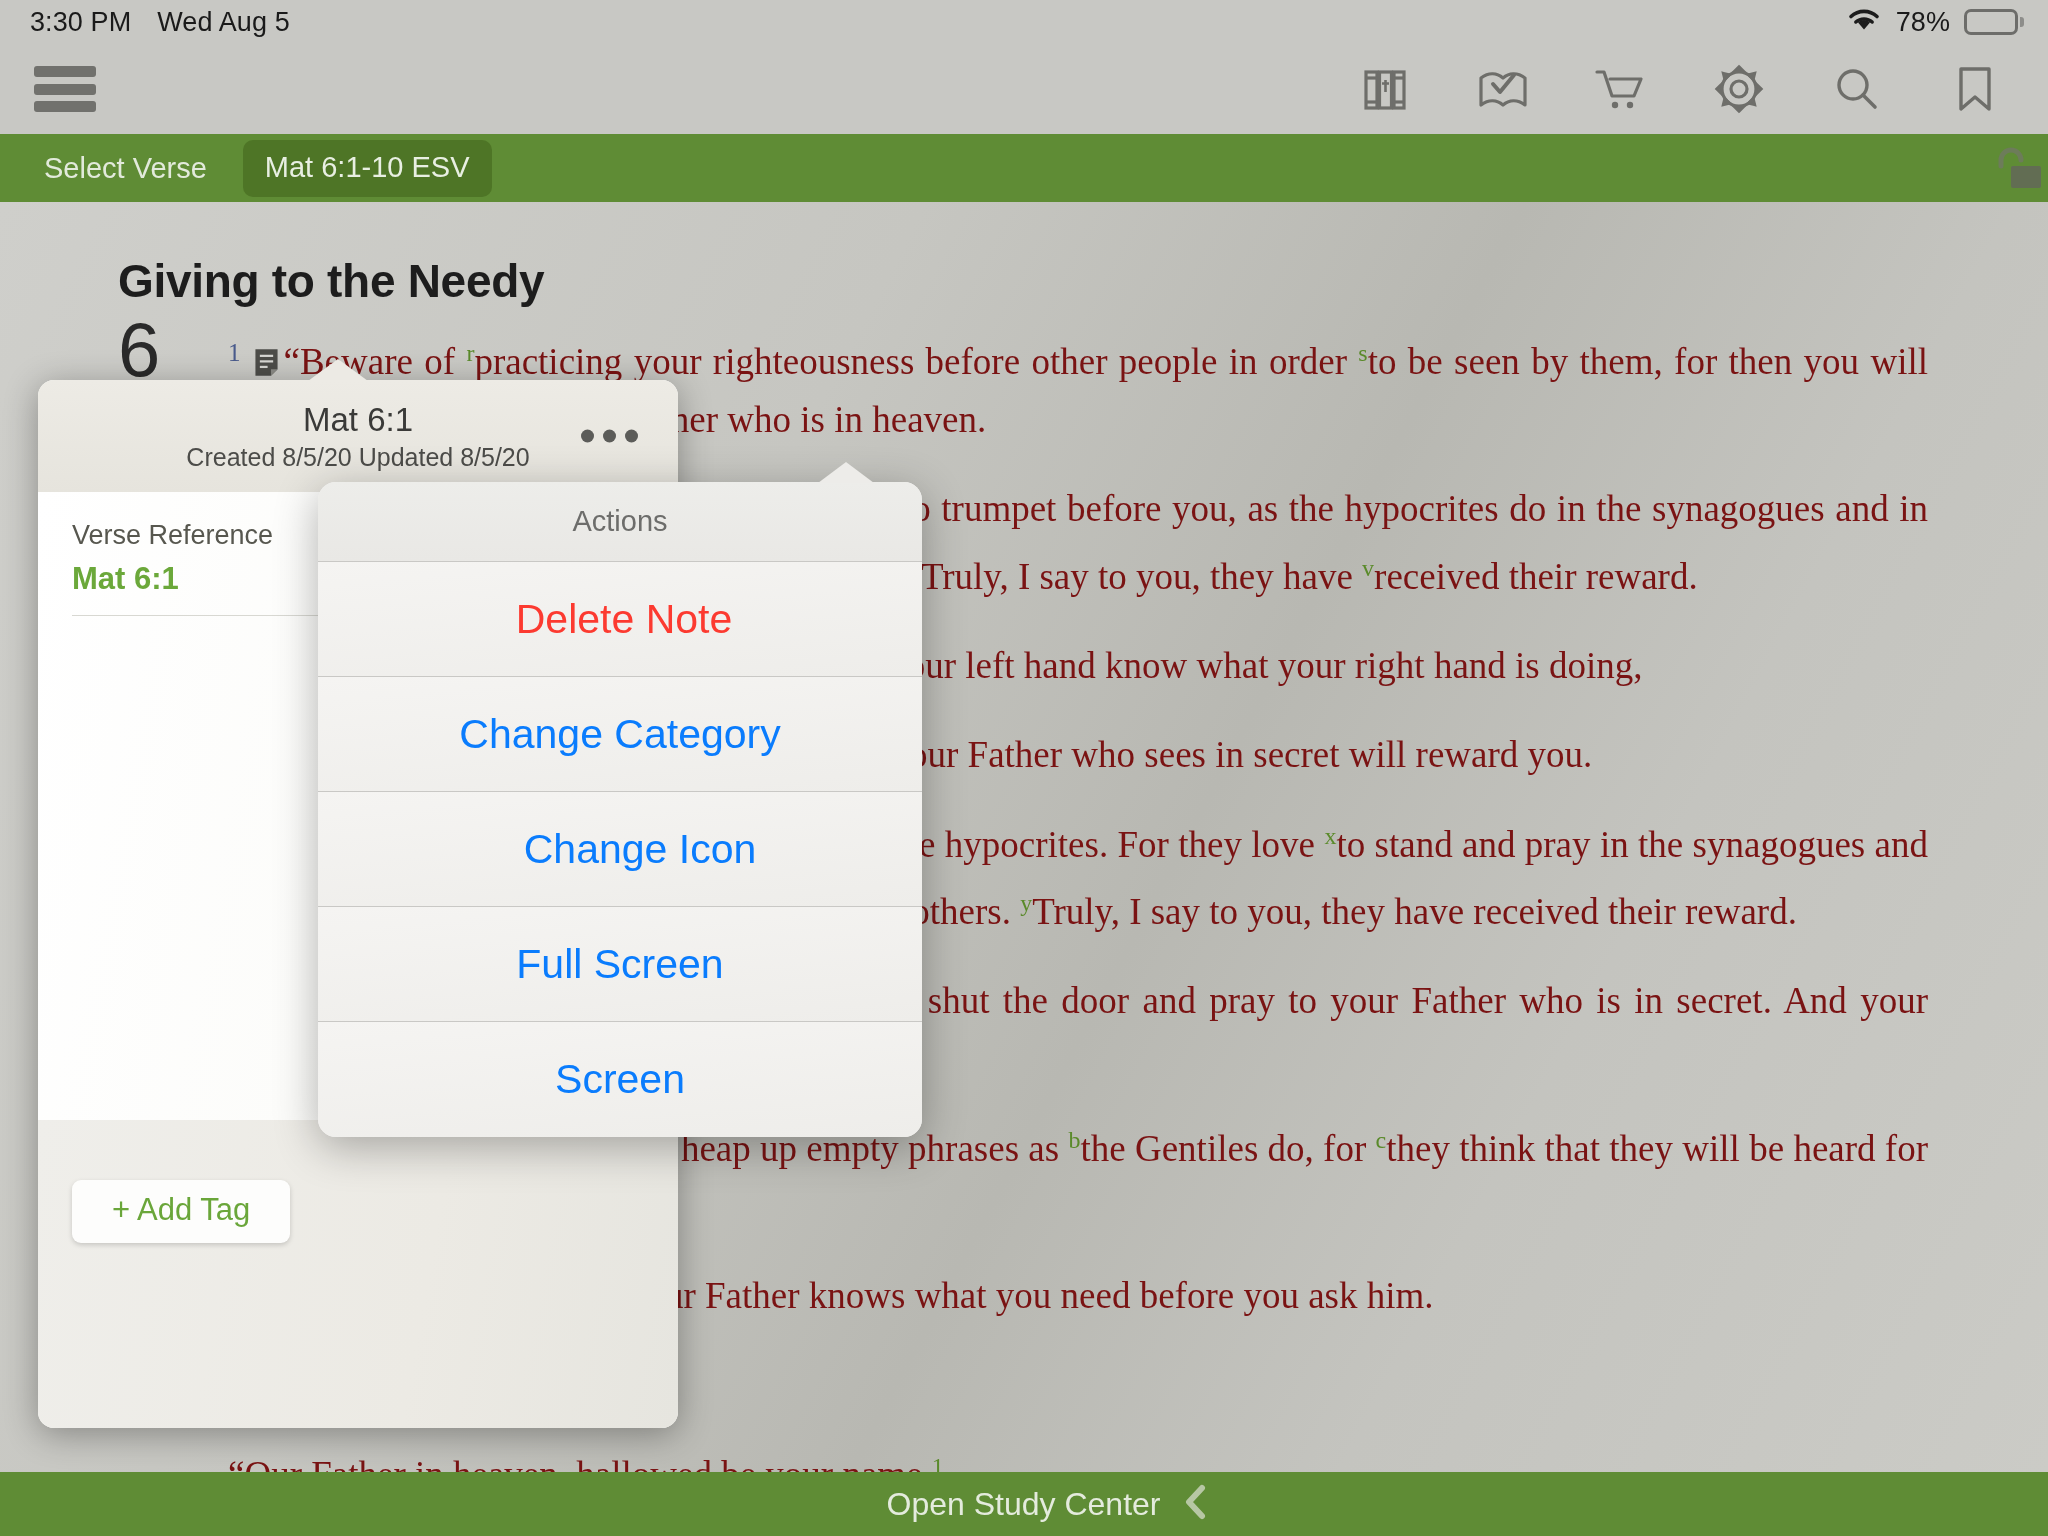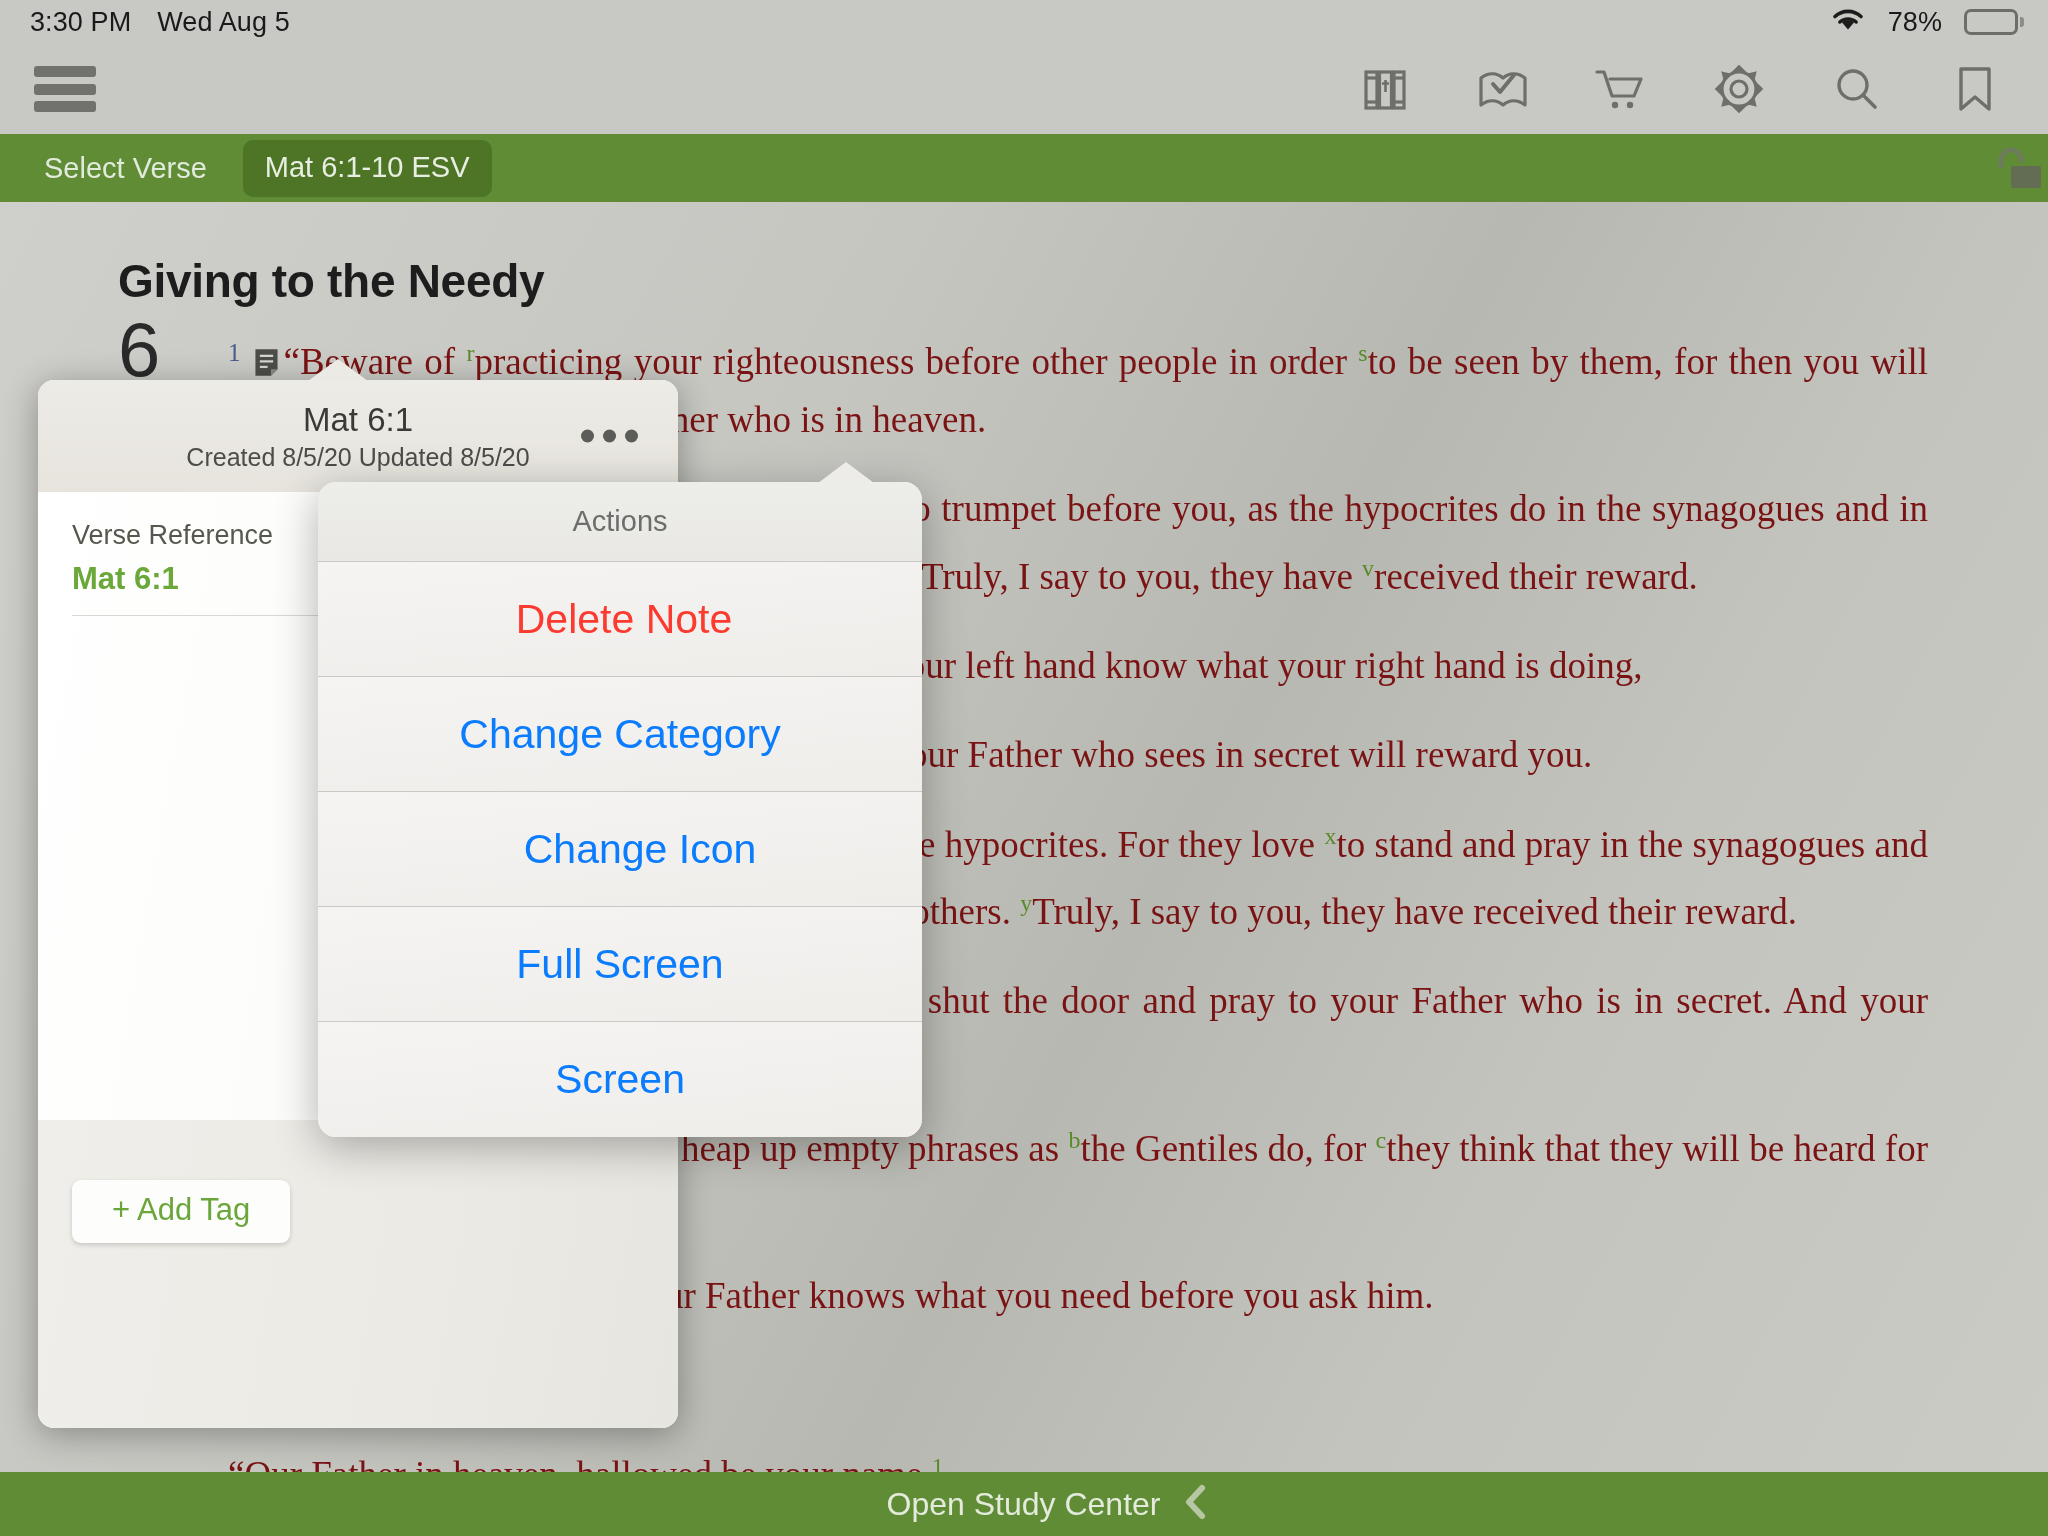--- a/index.html
+++ b/index.html
@@ -23,21 +23,21 @@
     display: flex; align-items: center;
     padding: 0 24px 0 30px;
     background: #c8c8c4;
     color: #1a1a1a;
     font-size: 27px;
     letter-spacing: .1px;
   }
   #status-left { display: flex; align-items: baseline; gap: 26px; }
   #status-right {
     margin-left: auto;
-    display: flex; align-items: center; gap: 22px;
+    display: flex; align-items: center; gap: 14px;
   }
   .wifi-icon { display: block; }
   .battery-wrap { display: flex; align-items: center; }
   .battery-body {
     width: 54px; height: 26px;
     border: 3px solid #6d6d6a;
     border-radius: 7px;
     padding: 2.5px;
   }
   .battery-fill {

